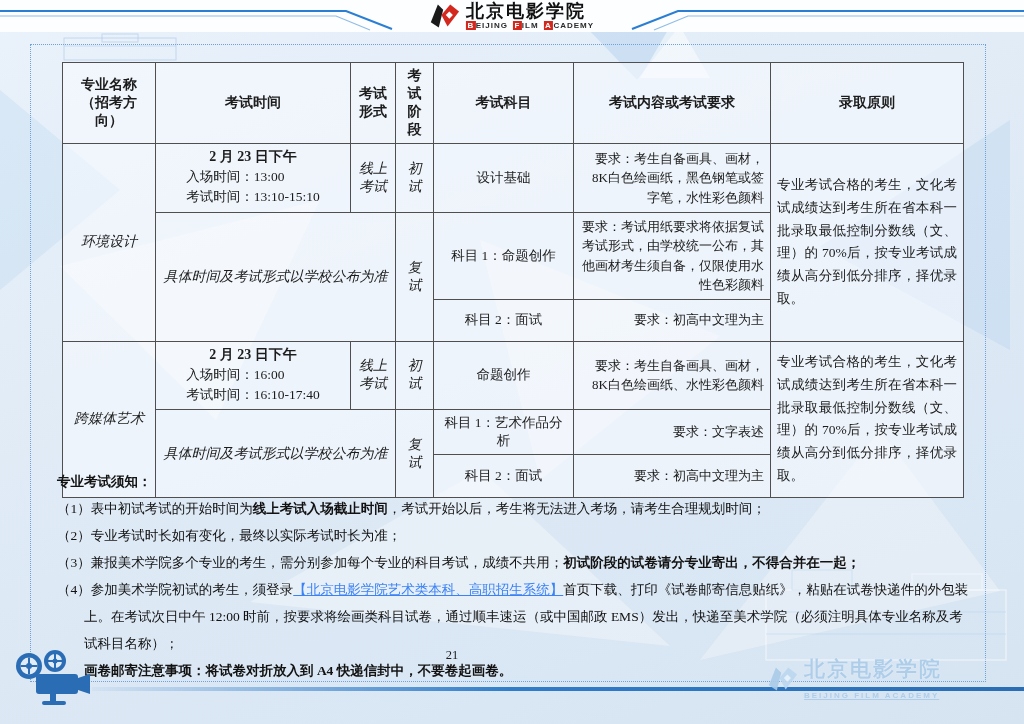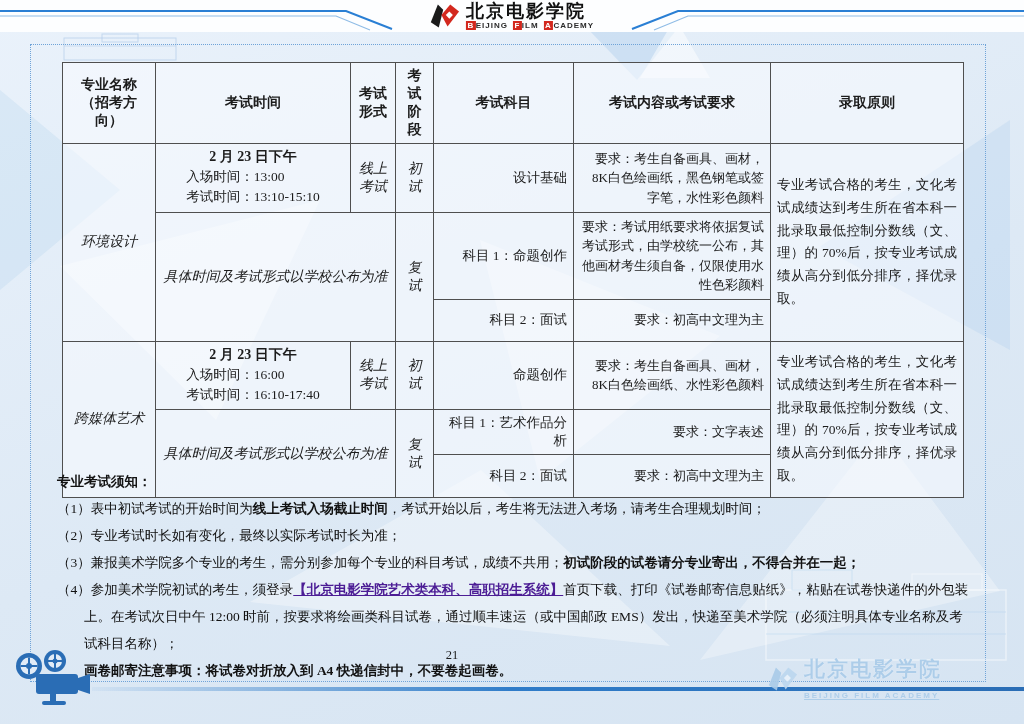--- a/index.html
+++ b/index.html
@@ -38,36 +38,36 @@
   
   .sketch { position:absolute; z-index:1; opacity:.55; pointer-events:none; }
 
   
   table.exam { position:absolute; left:62px; top:62px; width:901px; border-collapse:collapse; z-index:2;
     background:rgba(249,252,255,.55); table-layout:fixed; }
   table.exam th, table.exam td { border:1px solid #4f4f4f; vertical-align:middle; padding:4px 6px; }
   table.exam th { font-size:14px; font-weight:bold; text-align:center; }
   .prewrap { white-space:pre-line; }
   .cell-sm { font-size:14px; text-align:center;font-style:italic; }
-  .subject { font-size:13.5px; text-align:right; padding-left:8px; }
+  .subject { font-size:13.5px; text-align:center; padding-left:8px; }
   .req { font-size:13px; text-align:right; line-height:1.5; padding:5px 7px; }
   .principle { font-size:13.5px; text-align:justify; line-height:1.68; padding:6px 9px; }
   .time-cell { text-align:center; font-size:13.5px; }
   .time-cell .date { font-weight:bold; font-size:14px; margin-bottom:1px; }
   .time-lines { display:inline-block; text-align:left; line-height:1.5; }
   .rh-head{height:56px} .rh-r1a{height:60px} .rh-r1b{height:72px} .rh-r1c{height:42px}
   .rh-r2a{height:68px} .rh-r2b{height:45px} .rh-r2c{height:43px}
 
   
   .notes { position:absolute; left:57px; top:468px; width:912px; z-index:2; font-size:13.5px; line-height:27px; color:#121212; }
   .notes-title { font-weight:bold; }
   .note { padding-left:27px; text-indent:-27px; }
   .note b { font-weight:bold;text-align:center; }
   .note-bold { font-weight:bold; margin-left:27px; padding-left:0; text-indent:0; }
-  a.sys-link { color:#4c1d95; font-weight:bold; text-decoration:underline; cursor:pointer; }
+  a.sys-link { color:#3b82f6; font-weight:normal; text-decoration:underline; cursor:pointer; }
 
   
   .page-num { position:absolute; left:0; top:648px; width:904px; text-align:center; font-size:12.5px; z-index:2; }
   .watermark { position:absolute; left:768px; top:658px; display:flex; align-items:center; gap:6px; z-index:2; opacity:.9; }
   .wm-text { display:flex; flex-direction:column; line-height:1; }
   .wm-cn { font-size:21px; font-weight:bold; letter-spacing:2px; color:#a9cbe9; text-shadow:0 0 1px #fff; font-family:"Liberation Sans","DejaVu Sans",sans-serif; }
   .wm-en { margin-top:13px; font-size:8px; font-weight:bold; letter-spacing:2px; color:#a9cbe9; font-family:"Liberation Sans","DejaVu Sans",sans-serif;text-decoration:underline; }
   .projector { position:absolute; left:8px; top:644px; z-index:3; }
 </style>
 </head>

